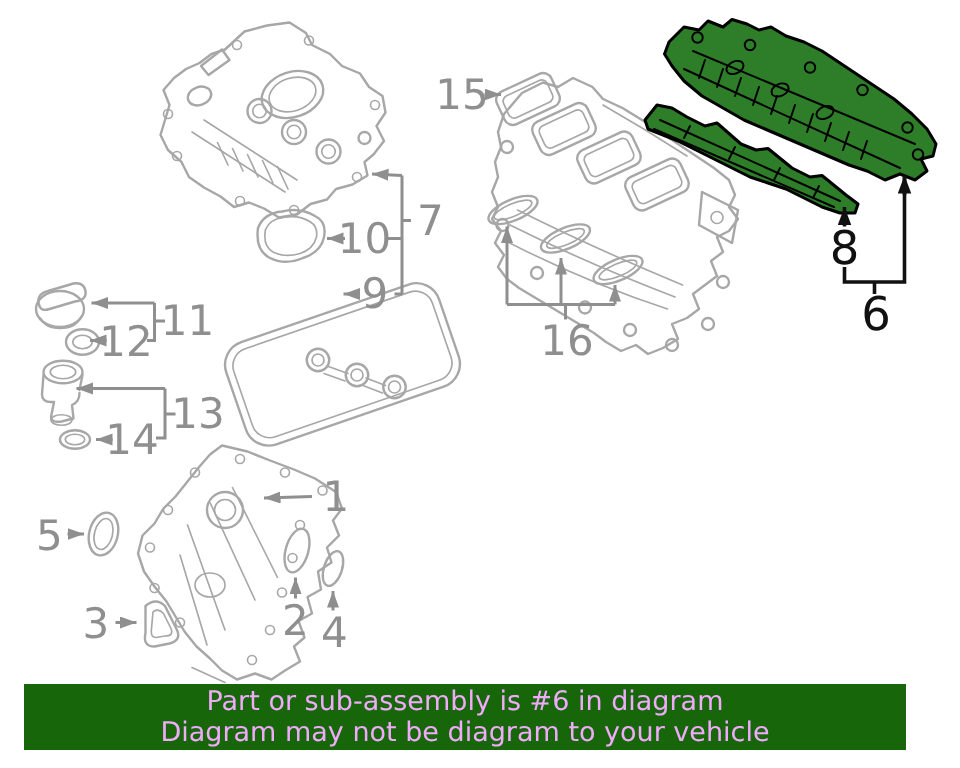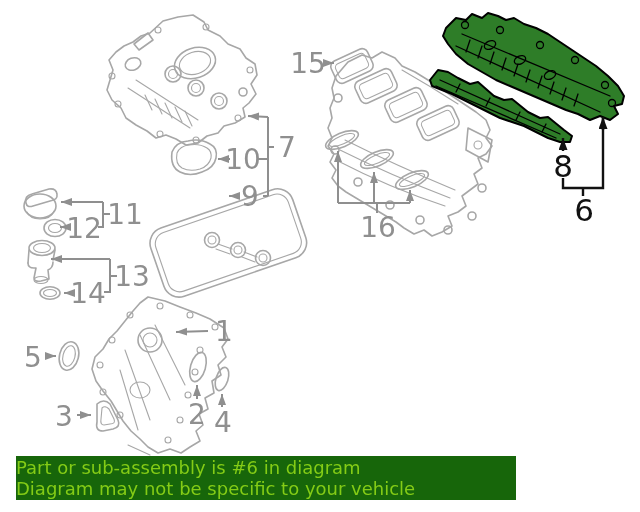--- a/index.html
+++ b/index.html
@@ -19,23 +19,23 @@
   svg{position:absolute;left:0;top:0;}
   .art{stroke:var(--art);fill:none;stroke-width:1.6;stroke-linejoin:round;stroke-linecap:round;}
   .artthin{stroke:var(--art);fill:none;stroke-width:1.1;stroke-linejoin:round;stroke-linecap:round;}
   .cline{stroke:var(--callout);fill:none;stroke-width:2;stroke-linejoin:miter;stroke-linecap:butt;}
   .bline{stroke:var(--black);fill:none;stroke-width:2.4;}
   .hl{fill:var(--hl-fill);stroke:var(--hl-stroke);stroke-width:2;stroke-linejoin:round;}
   .hldetail{stroke:var(--hl-stroke);fill:none;stroke-width:1.3;stroke-linecap:round;}
   .num{fill:var(--callout);font-size:28px;font-family:"DejaVu Sans",sans-serif;}
   .numblack{fill:var(--black);font-size:31px;font-family:"DejaVu Sans",sans-serif;}
   .banner{
-    position:absolute;left:16px;top:456px;width:500px;height:44px;
-    background:var(--banner-bg);color:#84cc16;
-    display:flex;flex-direction:column;align-items:flex-start;justify-content:center;
+    position:absolute;left:16px;top:456px;width:588px;height:44px;
+    background:var(--banner-bg);color:#f0abfc;
+    display:flex;flex-direction:column;align-items:center;justify-content:center;
     font-size:18px;line-height:21px;white-space:nowrap;
   }
 </style>
 </head>
 <body>
 
 <div id="stage">
   <svg width="640" height="512" viewBox="0 0 640 512">
     <defs>
       <marker id="ag" markerUnits="userSpaceOnUse" markerWidth="12" markerHeight="10" refX="11" refY="4" orient="auto">
@@ -279,15 +279,15 @@
     <text class="num" x="132" y="276" text-anchor="middle" dominant-baseline="central">13</text>
     <text class="num" x="88" y="293" text-anchor="middle" dominant-baseline="central">14</text>
     <text class="num" x="308" y="63" text-anchor="middle" dominant-baseline="central">15</text>
     <text class="num" x="378" y="227" text-anchor="middle" dominant-baseline="central">16</text>
     <text class="numblack" x="563" y="166" text-anchor="middle" dominant-baseline="central">8</text>
     <text class="numblack" x="584" y="210" text-anchor="middle" dominant-baseline="central">6</text>
   </svg>
 
   <div class="banner">
     <span>Part or sub-assembly is #6 in diagram</span>
-    <span>Diagram may not be specific to your vehicle</span>
+    <span>Diagram may not be diagram to your vehicle</span>
   </div>
 </div>
 
 </body></html>

